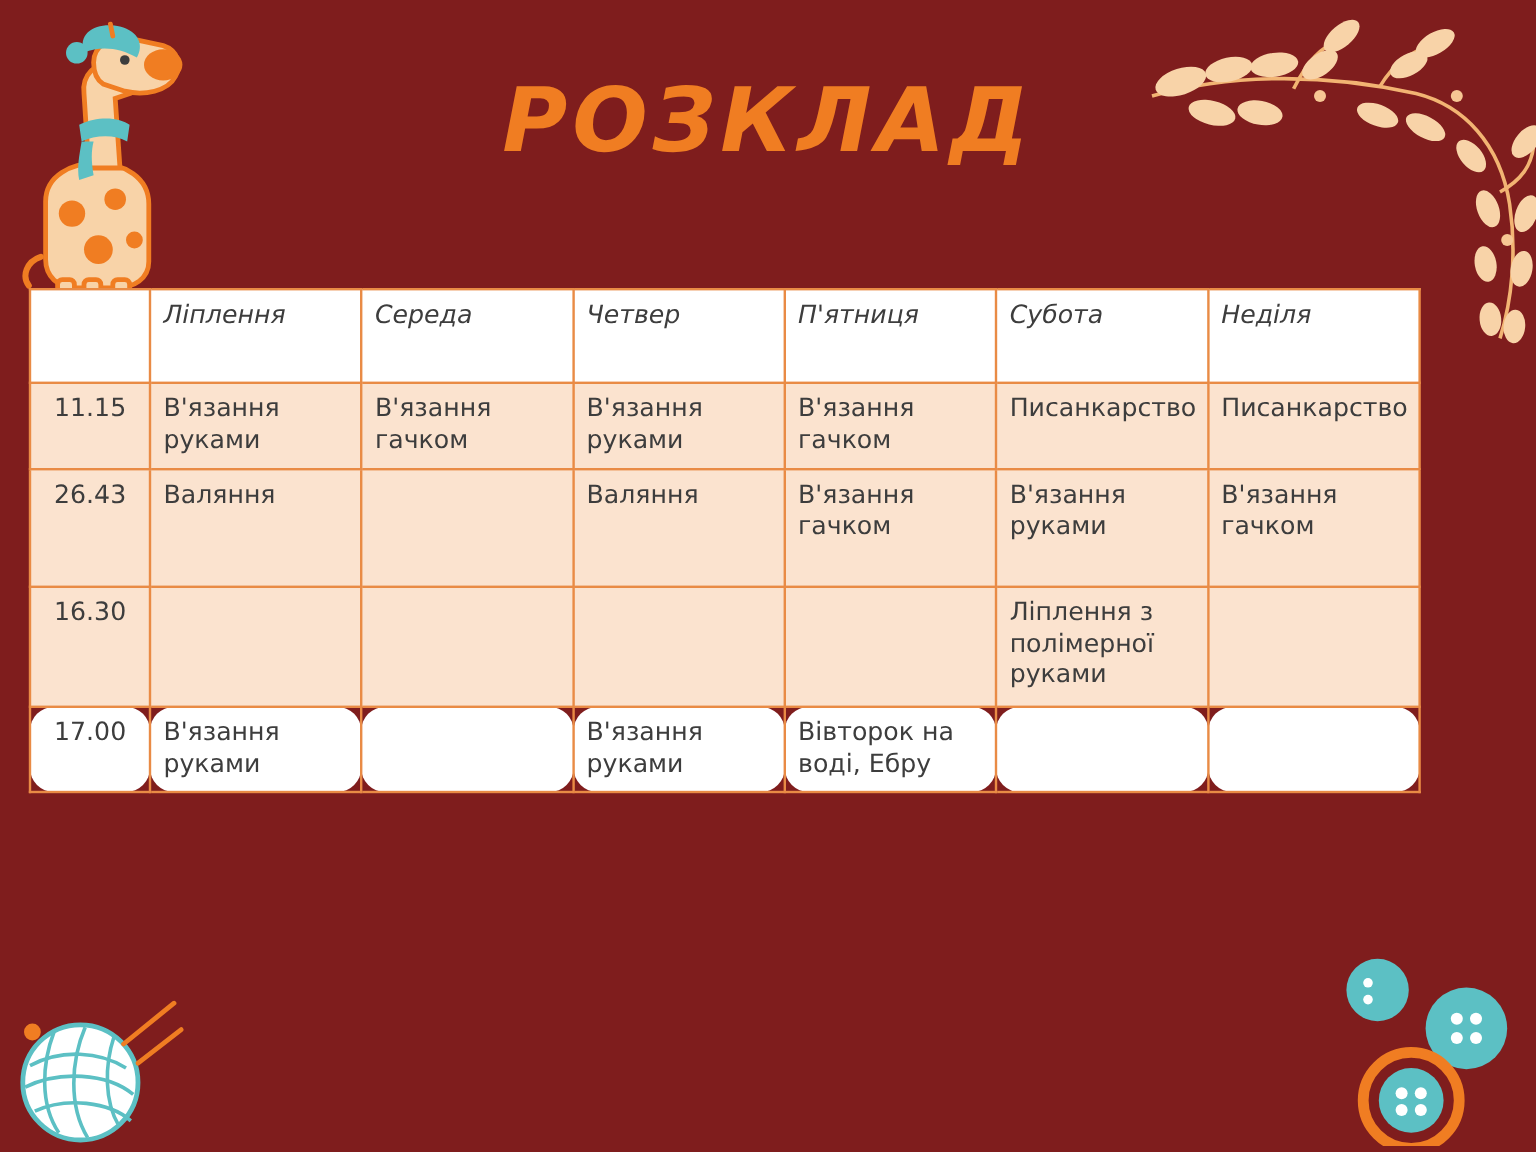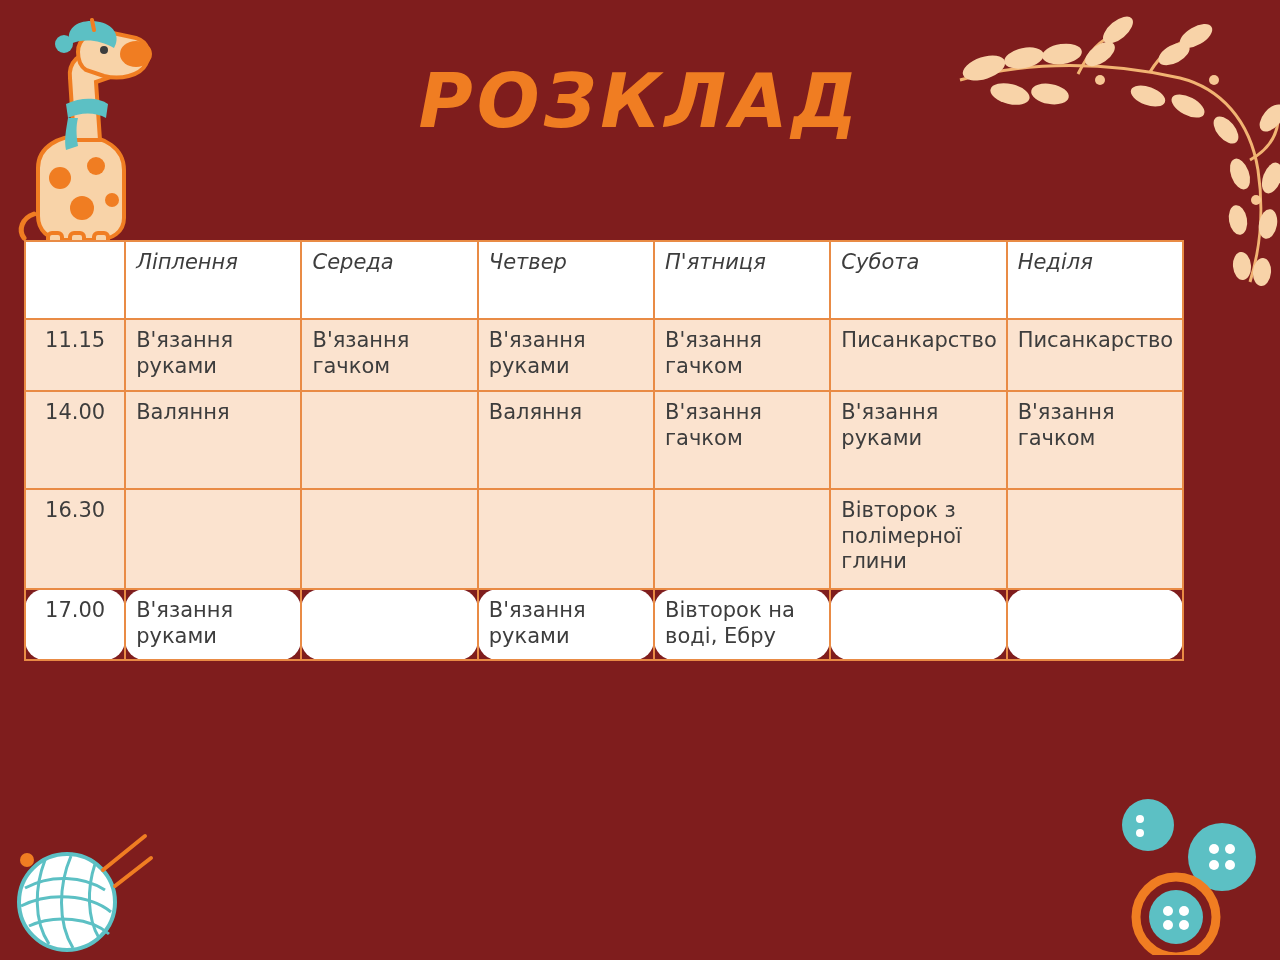--- a/index.html
+++ b/index.html
@@ -235,35 +235,35 @@
         <tr class="shaded r1">
           <td class="time">11.15</td>
           <td>В'язання руками</td>
           <td>В'язання гачком</td>
           <td>В'язання руками</td>
           <td>В'язання гачком</td>
           <td>Писанкарство</td>
           <td>Писанкарство</td>
         </tr>
         <tr class="shaded r3">
-          <td class="time">14.00</td>
+          <td class="time">26.43</td>
           <td>Валяння</td>
           <td></td>
           <td>Валяння</td>
           <td>В'язання гачком</td>
           <td>В'язання руками</td>
           <td>В'язання гачком</td>
         </tr>
         <tr class="shaded r5">
           <td class="time">16.30</td>
           <td></td>
           <td></td>
           <td></td>
           <td></td>
-          <td>Вівторок з полімерної глини</td>
+          <td>Ліплення з полімерної руками</td>
           <td></td>
         </tr>
         <tr class="plain r6">
           <td class="time">17.00</td>
           <td>В'язання руками</td>
           <td></td>
           <td>В'язання руками</td>
           <td>Вівторок на воді, Ебру</td>
           <td></td>
           <td></td>

